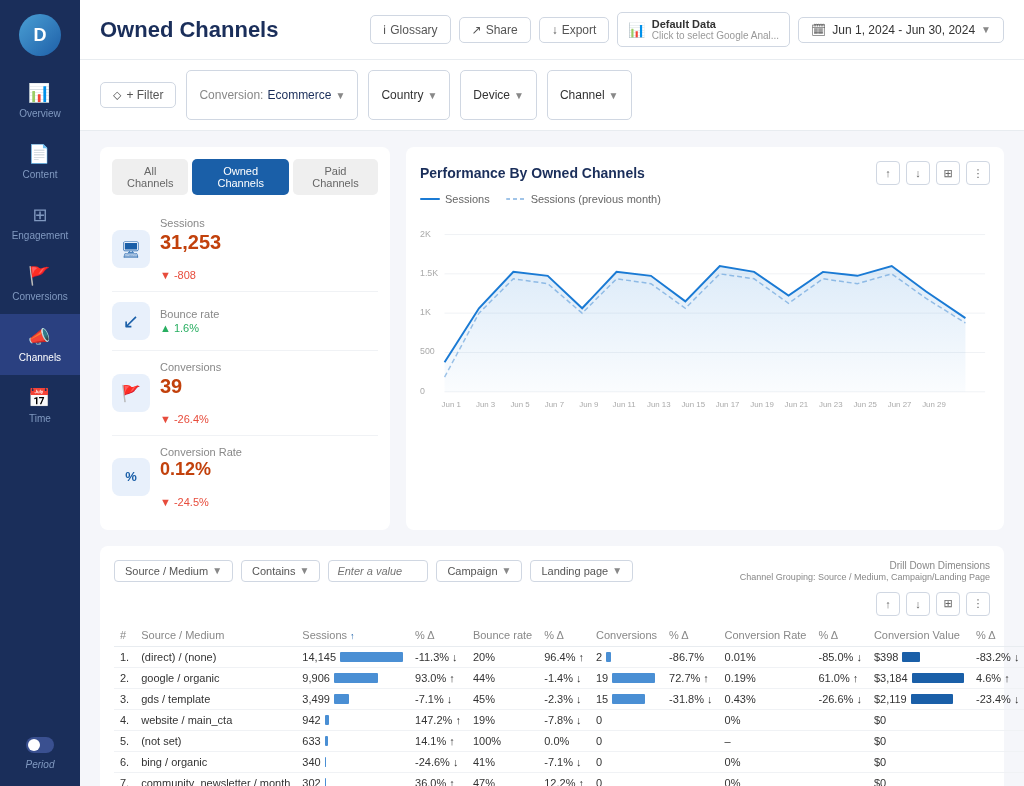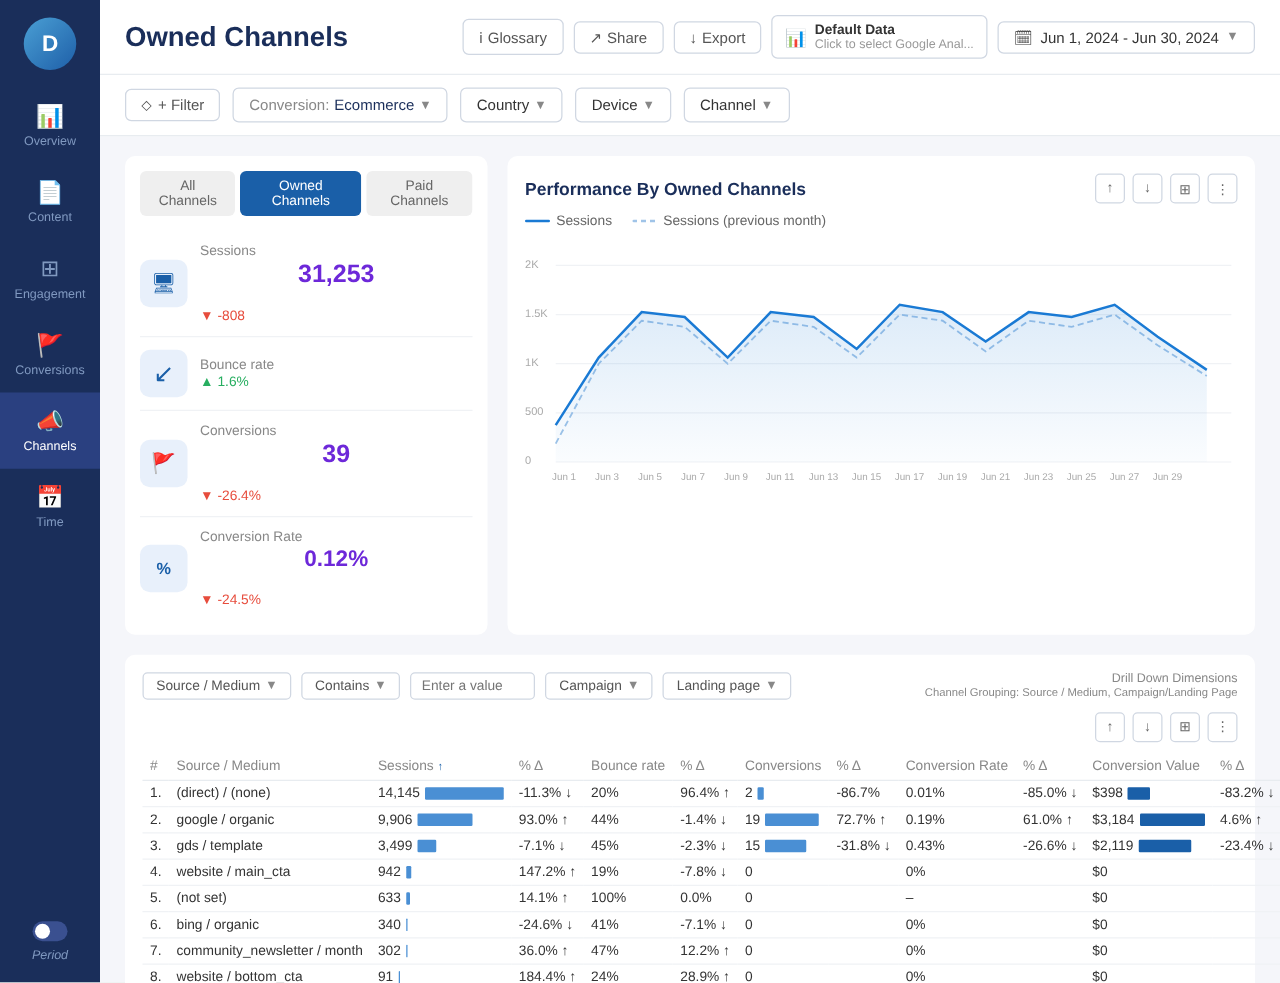--- a/index.html
+++ b/index.html
@@ -181,21 +181,21 @@
       border-radius: 5px;
       background: white;
       font-size: 12px;
       color: #555;
       cursor: pointer;
     }
     .filter-dropdown {
       display: flex;
       align-items: center;
       gap: 4px;
-      padding: 6px 12px;
+      padding: 17px 12px;
       border: 1px solid #d0d7e2;
       border-radius: 5px;
       background: white;
       font-size: 12px;
       color: #333;
       cursor: pointer;
     }
     .filter-dropdown span.label { color: #888; }
     .filter-dropdown span.value { color: #1a2e5a; font-weight: 500; }
     .chevron { font-size: 10px; color: #888; }
@@ -260,21 +260,21 @@
       background: #e8f0fb;
       display: flex;
       align-items: center;
       justify-content: center;
       font-size: 16px;
       flex-shrink: 0;
       color: #1a5fa8;
     }
     .metric-info { flex: 1; }
     .metric-label { font-size: 11px; color: #888; margin-bottom: 2px; }
-    .metric-value { font-size: 20px; font-weight: 700; color: #6d28d9; line-height: 1.1; text-align: center; }
+    .metric-value { font-size: 20px; font-weight: 700; color: #c2410c; line-height: 1.1; }
     .metric-value.medium { font-size: 18px; }
     .metric-change { font-size: 11px; margin-top: 2px; }
     .metric-change.negative { color: #e74c3c; margin-top: 16px; }
     .metric-change.positive { color: #27ae60; }
 
     
     .chart-panel {
       flex: 1;
       background: white;
       border-radius: 8px;
@@ -373,20 +373,21 @@
       gap: 4px;
     }
     .analysis-input {
       padding: 4px 8px;
       border: 1px solid #d0d7e2;
       border-radius: 4px;
       font-size: 11px;
       color: #aaa;
       background: white;
       width: 100px;
+      font-style: italic;
     }
     .drill-down-text {
       font-size: 10px;
       color: #888;
       text-align: right;
     }
 
     
     .analysis-table-actions {
       display: flex;

